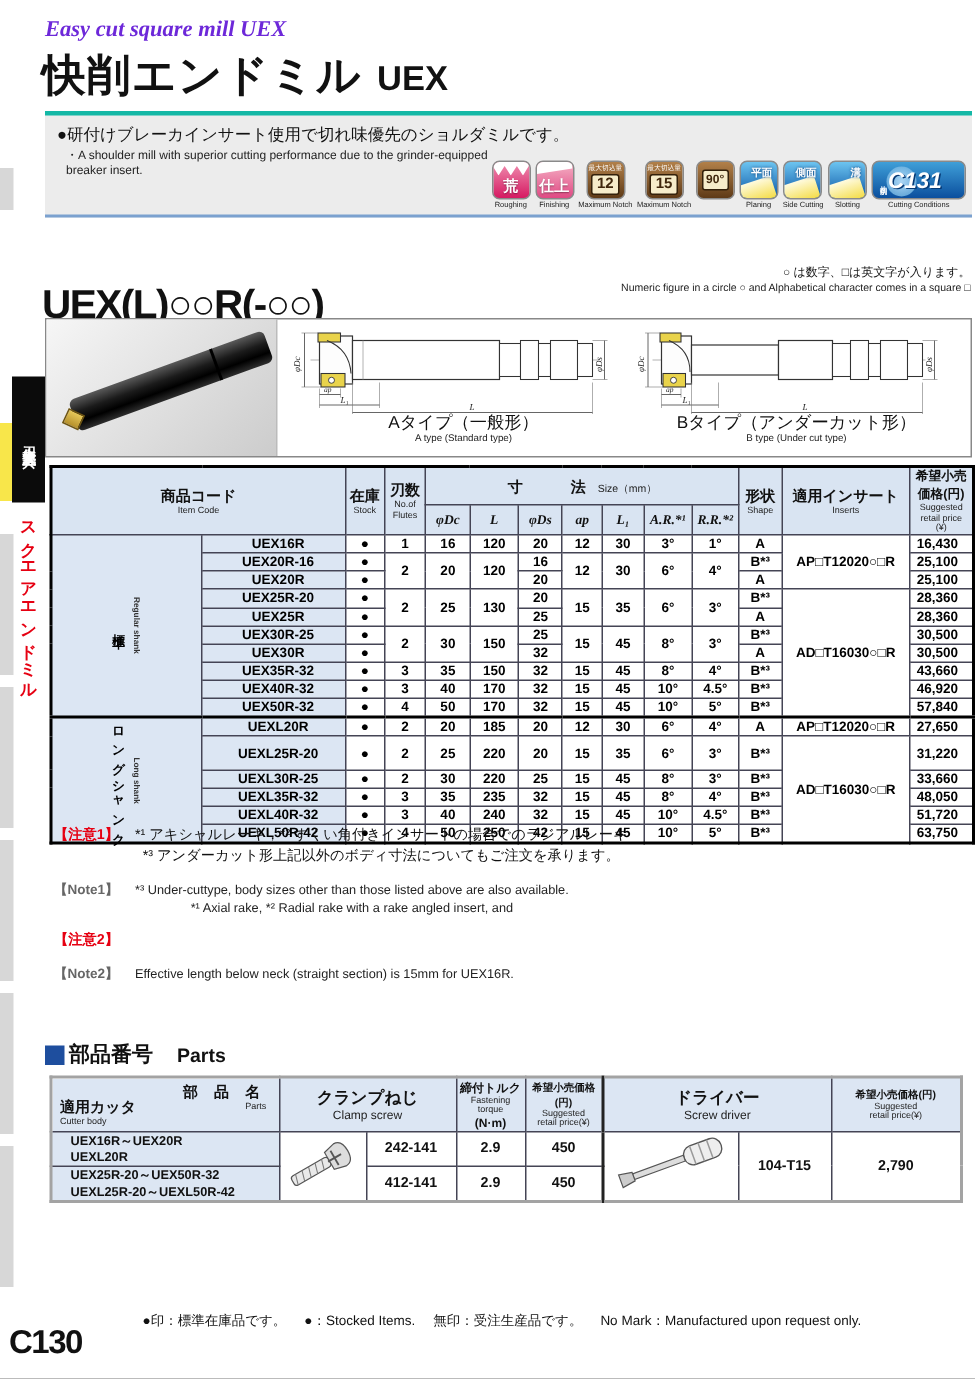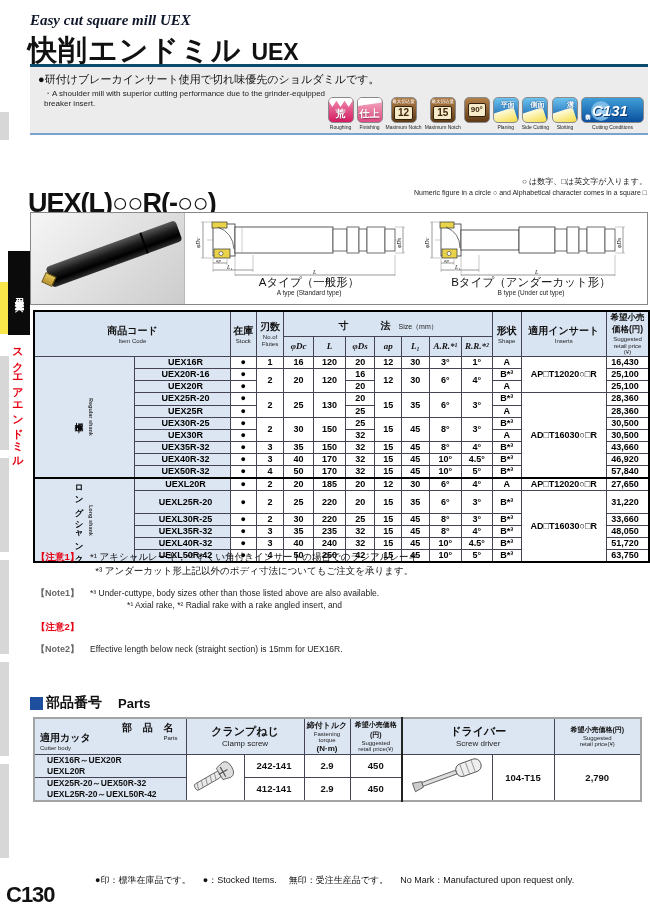--- a/index.html
+++ b/index.html
@@ -7,26 +7,26 @@
         font-family:"Liberation Sans","DejaVu Sans",sans-serif;color:#111;}
   
   .edge-tab{position:absolute;left:0;width:9px;background:#d7d7d7;}
   .tab-yellow{position:absolute;left:0;top:282px;width:9px;height:52px;background:#f8e64a;}
   .tab-black{position:absolute;left:8px;top:251px;width:22px;height:84px;background:#0b0b0b;color:#fff;
              display:flex;align-items:center;justify-content:center;
              writing-mode:vertical-rl;text-orientation:upright;font-size:9px;font-weight:bold;letter-spacing:1px;}
   .cat-red{position:absolute;left:10px;top:340px;height:150px;color:#e60012;font-weight:bold;font-size:11px;
            writing-mode:vertical-rl;text-orientation:upright;letter-spacing:1px;}
   
-  .title-en{position:absolute;left:30px;top:12px;color:#0f172a;font-family:"Liberation Serif","DejaVu Serif",serif;
+  .title-en{position:absolute;left:30px;top:12px;color:#6d28d9;font-family:"Liberation Serif","DejaVu Serif",serif;
             font-style:italic;font-weight:bold;font-size:15px;}
   .title-jp{position:absolute;left:28px;top:31px;font-size:29px;font-weight:900;letter-spacing:1px;white-space:nowrap;}
   .title-jp .code{font-size:23px;font-weight:900;margin-left:10px;letter-spacing:0;}
-  .desc-panel{position:absolute;left:30px;top:64px;width:618px;height:71px;background:#ececec;
-              border-top:3px solid #0c4a6e;border-bottom:2px solid #7ba1cf;box-sizing:border-box;}
+  .desc-panel{position:absolute;left:30px;top:74px;width:618px;height:71px;background:#ececec;
+              border-top:3px solid #14b8a6;border-bottom:2px solid #7ba1cf;box-sizing:border-box;}
   .desc-jp{margin:5px 0 0 8px;font-size:11px;}
   .desc-en{margin:2px 0 0 14px;font-size:8px;line-height:1.3;color:#222;}
   
   .icon-row{position:absolute;right:4px;bottom:3px;display:flex;align-items:flex-start;gap:3px;}
   .icon{display:flex;flex-direction:column;align-items:center;}
   .ibox{width:26px;height:26px;border-radius:5px;position:relative;overflow:hidden;
         display:flex;align-items:center;justify-content:center;border:1px solid #8a8a8a;box-sizing:border-box;}
   .isub{font-size:5px;color:#222;margin-top:1px;white-space:nowrap;text-align:center;height:6px;}
   .pink{background:linear-gradient(#ef8fb0,#d61a62);}
   .pink::before{content:"";position:absolute;top:0;left:0;right:0;height:9px;background:#fff;

